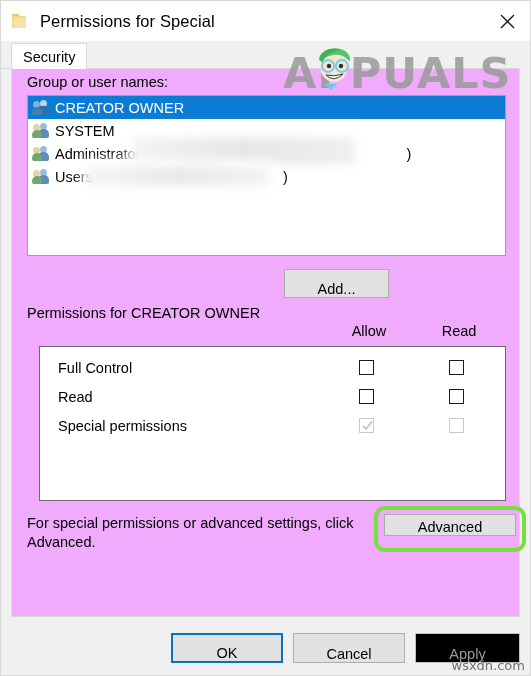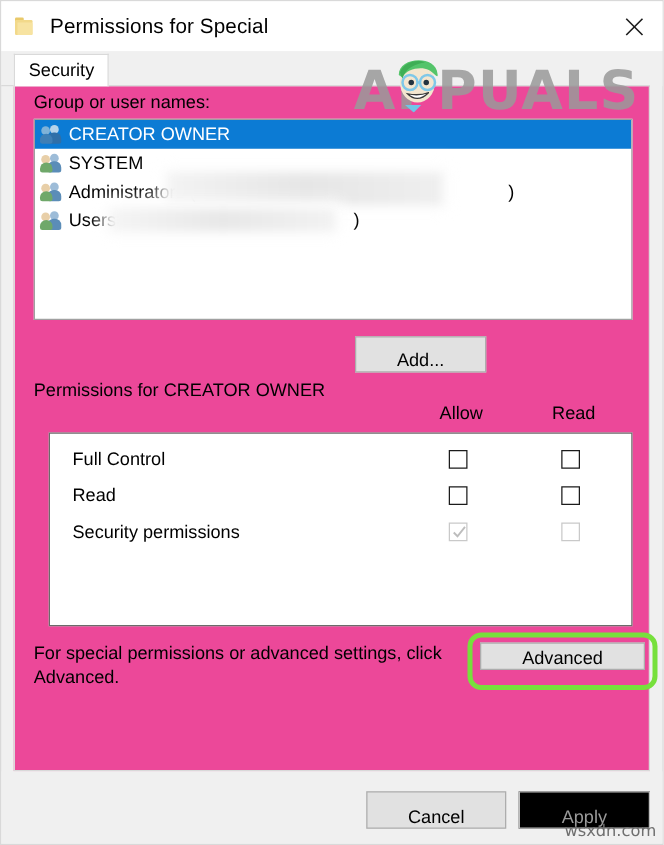--- a/index.html
+++ b/index.html
@@ -114,21 +114,21 @@
     bottom: 0;
     height: 1px;
     background: #d9d9d9;
     z-index: 1;
   }
 
   
   .tabpage {
     flex: 1 1 auto;
     margin: 0 10px 0 10px;
-    background: #ec4899;
+    background: #f0abfc;
     border: 1px solid #d9d9d9;
     border-top: none;
     box-sizing: border-box;
     position: relative;
     padding: 0;
   }
 
   .section-label {
     position: absolute;
     font-size: 14.5px;
@@ -499,40 +499,43 @@
         <span class="cbx deny"></span>
       </div>
 
       <div class="perm-row">
         <span class="perm-name">Read</span>
         <span class="cbx allow"></span>
         <span class="cbx deny"></span>
       </div>
 
       <div class="perm-row">
-        <span class="perm-name">Security permissions</span>
+        <span class="perm-name">Special permissions</span>
         <span class="cbx allow dim">
           <svg class="tick" viewBox="0 0 13 13">
             <polyline points="2,7 5,10 11,2.5" fill="none" stroke="#bdbdbd" stroke-width="1.5"></polyline>
           </svg>
         </span>
         <span class="cbx deny dim"></span>
       </div>
     </div>
 
     <div class="hint-text">For special permissions or advanced settings, click Advanced.</div>
     <div class="adv-wrap">
       <div class="adv-glow"></div>
       <div class="btn btn-advanced">
         <span>Advanced</span>
       </div>
     </div>
   </div>
 
   <div class="footer">
+    <div class="btn btn-ok">
+      <span>OK</span>
+    </div>
     <div class="btn btn-cancel">
       <span>Cancel</span>
     </div>
     <div class="btn btn-apply disabled">
       <span>Apply</span>
     </div>
   </div>
 </div>
 
 <div class="appuals">

